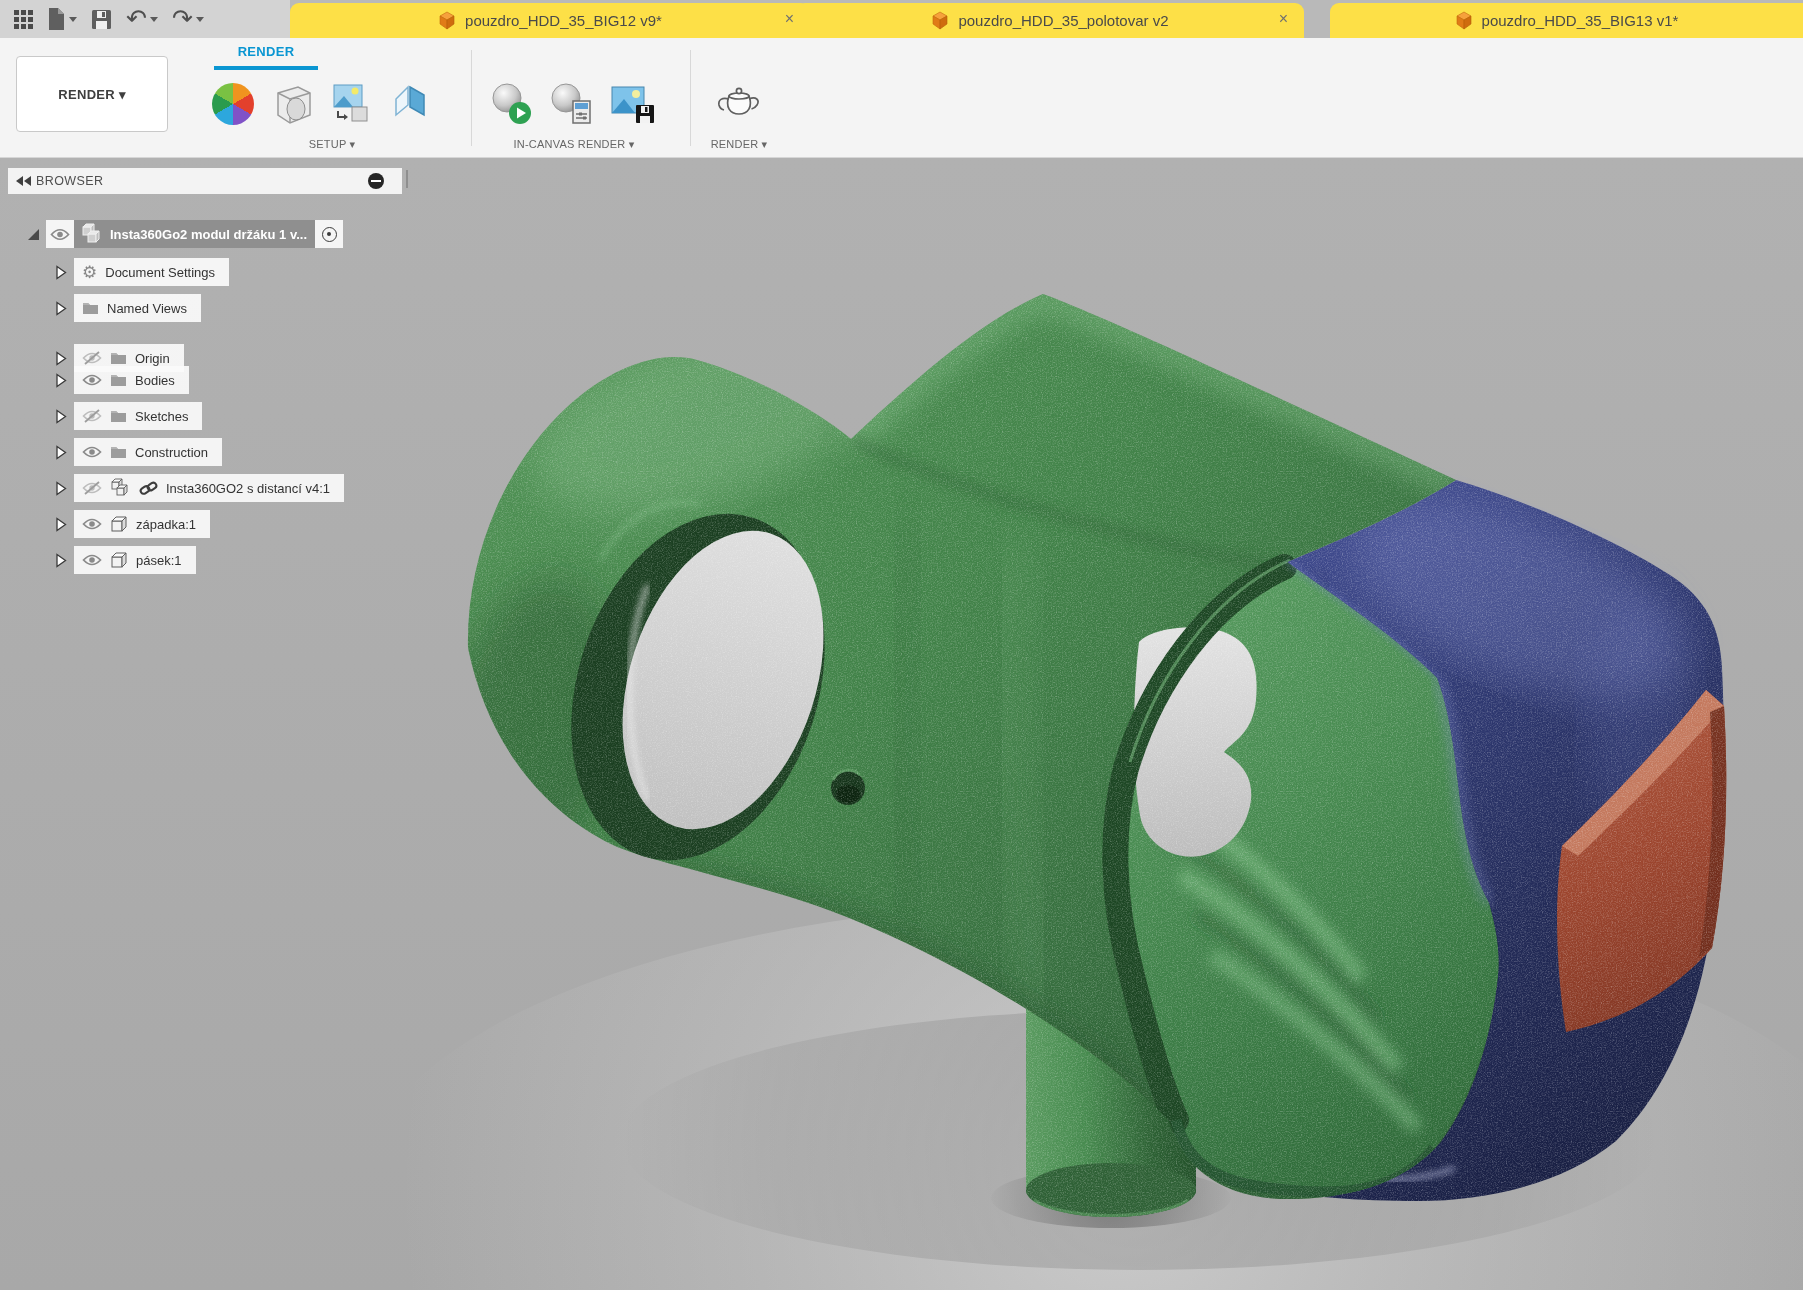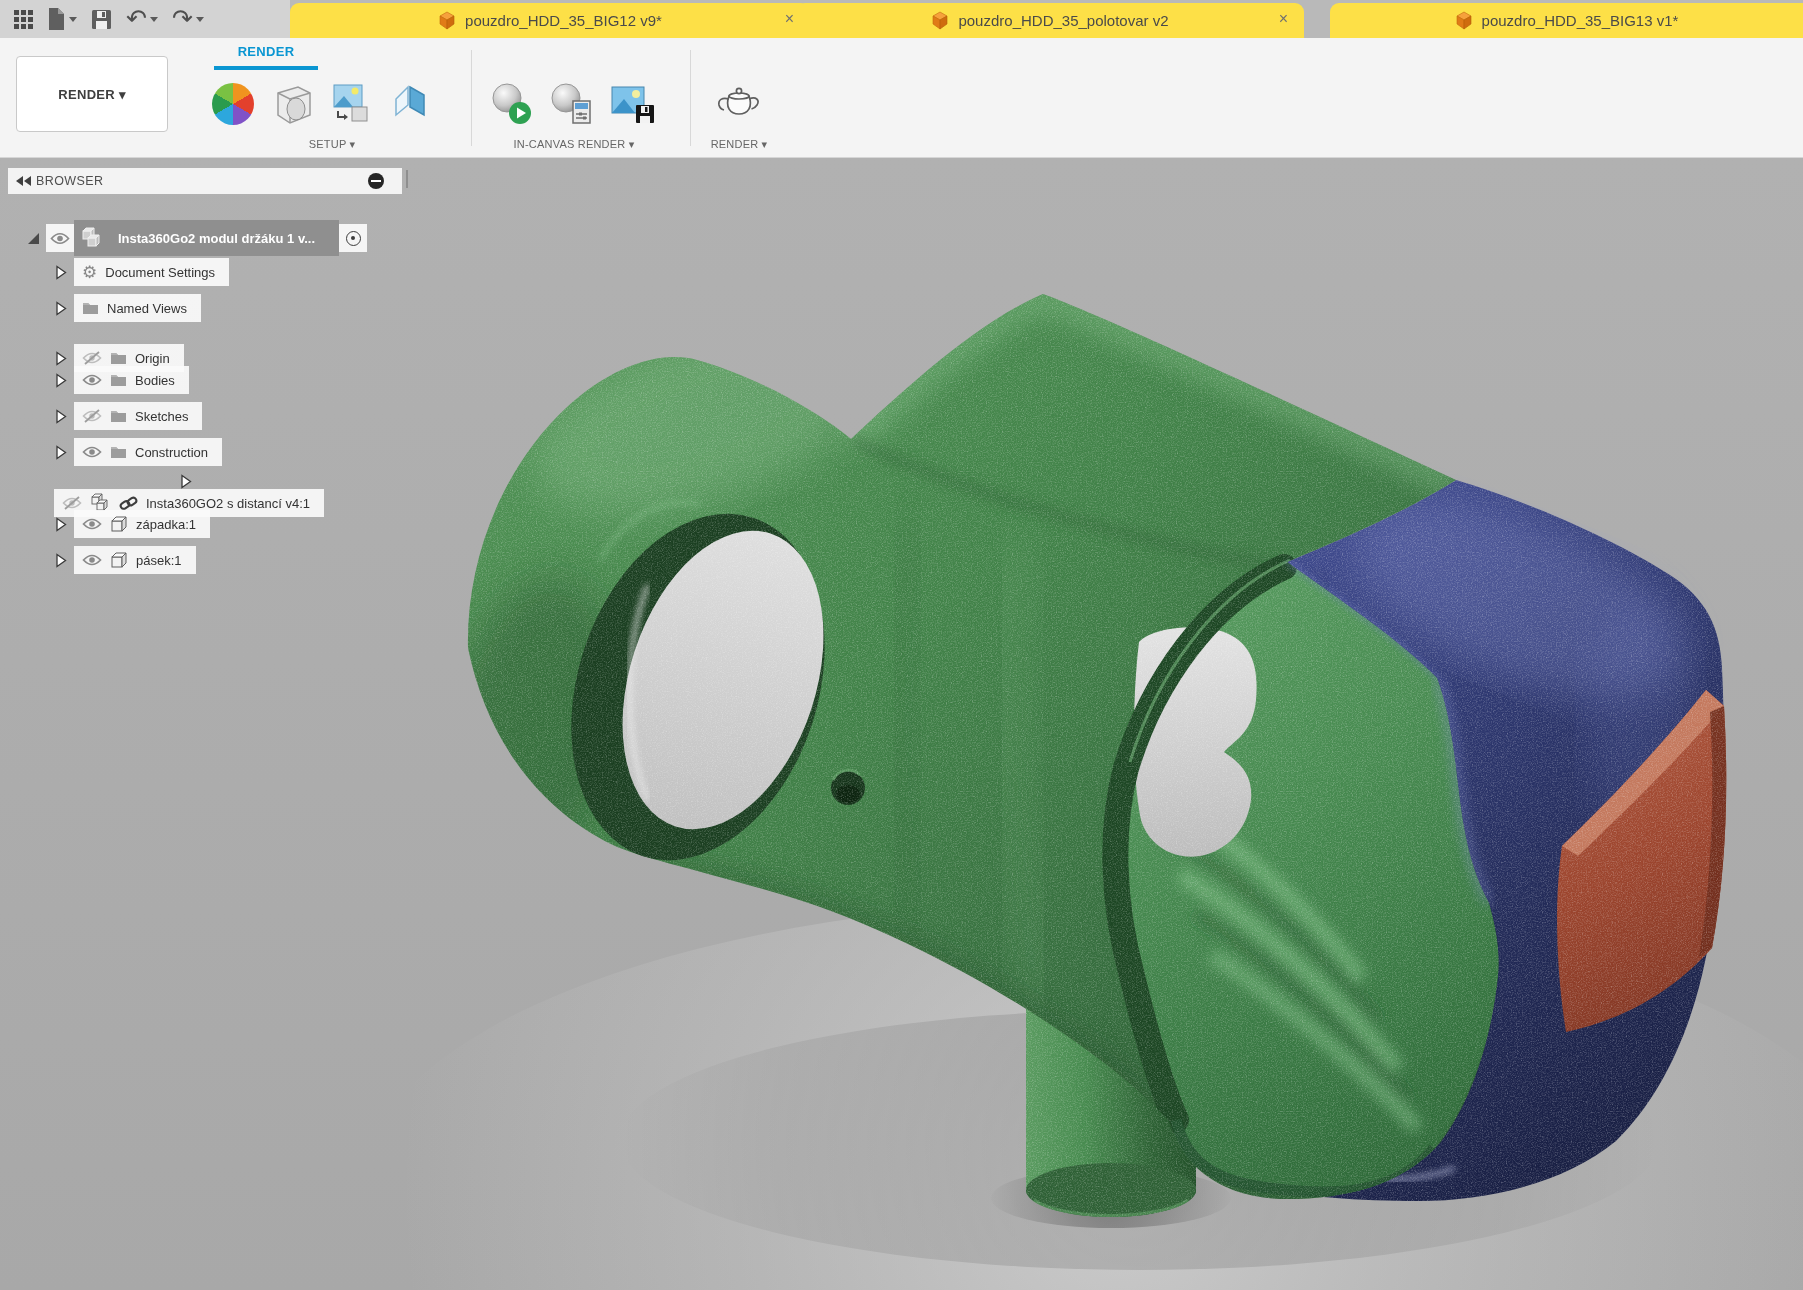--- a/index.html
+++ b/index.html
@@ -41,21 +41,21 @@
   .collapse-icons { position:absolute; left:8px; top:8px; display:flex; }
   .tri-left { width:0; height:0; border-top:5px solid transparent; border-bottom:5px solid transparent; border-right:7px solid #3f3f3f; margin-right:1px; }
   .minus-circle { position:absolute; right:18px; top:5px; width:16px; height:16px; border-radius:50%; background:#262626; }
   .minus-circle i { position:absolute; left:3px; top:7px; width:10px; height:2px; background:#fff; }
   .resize-tick { position:absolute; left:398px; top:2px; width:2px; height:18px; background:#8f8f8f; }
 
   .row { position:absolute; display:flex; align-items:center; }
   .expander { width:14px; display:flex; justify-content:center; margin-right:6px; }
   .chip { height:28px; background:rgba(250,250,250,.93); display:flex; align-items:center; padding:0 14px 0 8px; gap:8px; color:#333; }
   .chip-sq { width:28px; height:28px; background:rgba(250,250,250,.93); display:flex; align-items:center; justify-content:center; }
-  .root-chip { height:36px; background:#8f8f8f; display:flex; align-items:center; padding:0 24px 0 6px; gap:16px; color:#fff; font-weight:bold; }
+  .root-chip { height:28px; background:#8f8f8f; display:flex; align-items:center; padding:0 8px 0 6px; gap:8px; color:#fff; font-weight:bold; }
   .gear { font-family:"DejaVu Sans", sans-serif; font-size:17px; color:#878787; line-height:17px; }
   .radio { width:15px; height:15px; border:1.6px solid #3c3c3c; border-radius:50%; position:relative; }
   .radio i { position:absolute; left:4px; top:4px; width:4px; height:4px; border-radius:50%; background:#3c3c3c; }
 
   
   .viewport { position:absolute; left:0; top:158px; width:1803px; height:1132px; }
 </style>
 </head>
 <body>
 
@@ -537,21 +537,21 @@
           <circle cx="10" cy="7" r="2.8" fill="#8a8a8a"></circle>
         </svg>
       <svg width="17" height="14">
           <path d="M1,4 v9 h15 v-9 h-8 l-2,-2 h-5 z" fill="#9c9c9c"></path>
           <path d="M1,2 h5 l2,2 h-7 z" fill="#b3b3b3"></path>
         </svg>
       <span>Construction</span>
       </span>
   </div>
 
-  <div class="row" style="left:46px; top:306px;flex-direction:column;">
+  <div class="row" style="left:46px; top:306px;">
     <span class="expander">
         <svg width="12" height="15">
           <polygon points="2,1.5 10.5,7.5 2,13.5" fill="#fdfdfd" stroke="#3a3a3a" stroke-width="1.3"></polygon>
         </svg>
       </span>
     <span class="chip">
       <svg width="20" height="14">
           <path d="M1.5,7 Q10,-2 18.5,7 Q10,16 1.5,7 Z" fill="none" stroke="#bdbdbd" stroke-width="1.6"></path>
           <circle cx="10" cy="7" r="2.7" fill="#bdbdbd"></circle>
           <line x1="3" y1="13" x2="17" y2="1" stroke="#9c9c9c" stroke-width="1.8"></line>

